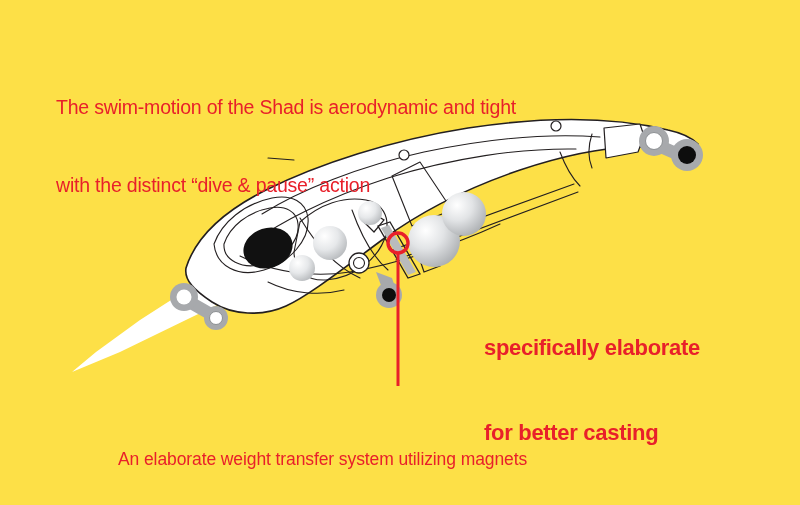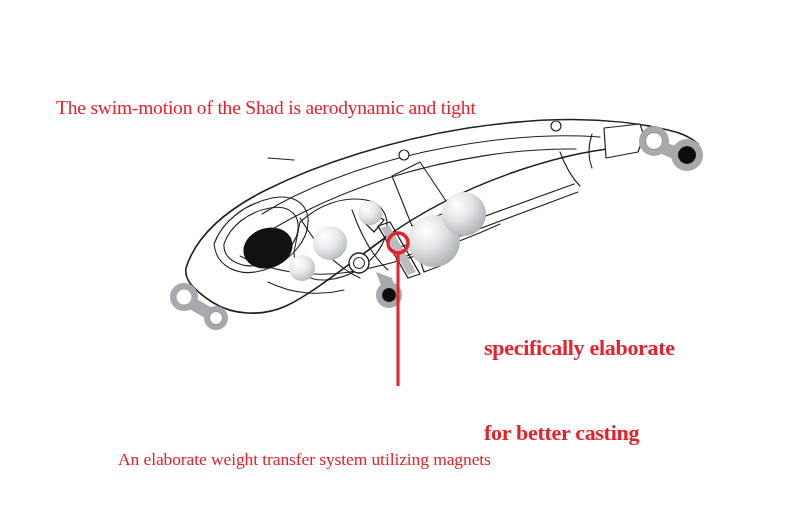--- a/index.html
+++ b/index.html
@@ -4,23 +4,23 @@
 <style>
   html, body {
     margin: 0;
     padding: 0;
     background: #0d0d0d;
   }
   #stage {
     position: relative;
     width: 800px;
     height: 505px;
-    background: #ffffff;
+    background: #fde047;
     overflow: hidden;
-    font-family: Liberation Serif, serif;
+    font-family: Liberation Sans, sans-serif;
   }
   #lure-svg {
     position: absolute;
     left: 0;
     top: 0;
     width: 800px;
     height: 505px;
   }
   .callout {
     position: absolute;
@@ -182,20 +182,21 @@
 
     <g>
       <line x1="398" y1="253" x2="398" y2="386" stroke="#e8202a" stroke-width="3"></line>
       <circle cx="398" cy="243" r="10" fill="none" stroke="#e8202a" stroke-width="3.4"></circle>
     </g>
 
   </svg>
 
   <div class="callout" id="callout-top">
     <span class="callout-line">The swim-motion of the Shad is aerodynamic and tight</span>
+    <span class="callout-line">with the distinct “dive &amp; pause” action</span>
   </div>
 
   <div class="callout" id="callout-right">
     <span class="callout-line">specifically elaborate</span>
     <span class="callout-line">for better casting</span>
   </div>
 
   <div class="callout" id="callout-bottom">
     <span class="callout-line">An elaborate weight transfer system utilizing magnets</span>
     

